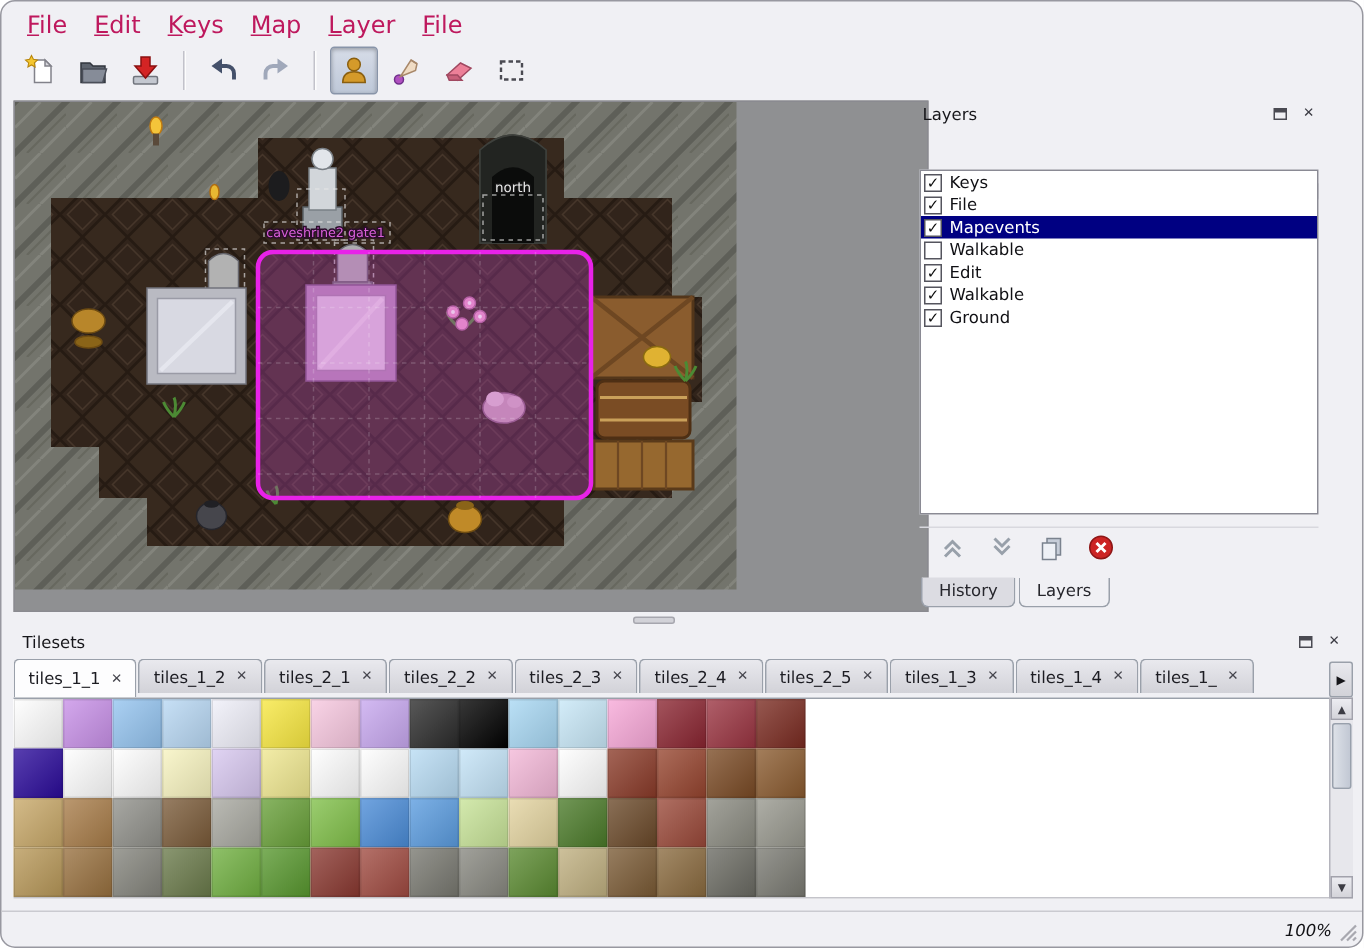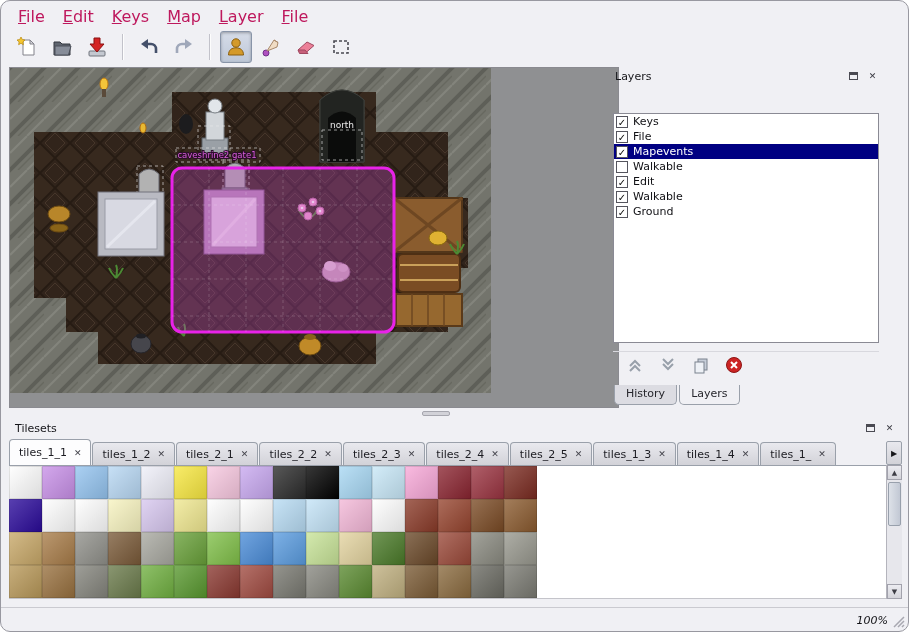--- a/index.html
+++ b/index.html
@@ -59,21 +59,21 @@
     align-items:center;gap:13px;padding-left:12px;border-top:1px solid #d8d8de;}
   .act-btn{width:20px;height:20px;display:flex;align-items:center;justify-content:center;}
   .dock-tabs{position:absolute;left:5px;bottom:3px;height:20px;display:flex;gap:2px;justify-content:space-between;}
   .btab{font-size:11px;padding:2px 11px 3px;border:1px solid #9aa0aa;border-top:none;
     background:#dcdce2;border-radius:0 0 5px 5px;color:#26262c;}
   .btab.active{background:#f0f0f4;}
 
   
   .tilesets-dock{position:absolute;left:8px;top:418px;width:893px;height:188px;}
   .tileset-tabbar{position:absolute;left:0;top:20px;right:17px;height:26px;display:flex;
-    align-items:flex-end;overflow:hidden;}
+    align-items:flex-start;overflow:hidden;}
   .ttab{flex:none;height:23px;display:flex;align-items:center;gap:7px;padding:0 9px;font-size:11px;
     border:1px solid #9aa0aa;border-bottom:none;border-radius:4px 4px 0 0;
     background:linear-gradient(#e9e9ee,#d2d2d8);margin-right:1px;color:#1c1c22;}
   .ttab.active{height:26px;background:#fdfdfe;}
   .tab-close{font-size:9px;color:#44444c;}
   .tab-scroll-btn{position:absolute;right:0;top:22px;width:16px;height:24px;display:flex;
     align-items:center;justify-content:center;font-size:8px;color:#16161a;
     background:linear-gradient(#e9e9ee,#d2d2d8);border:1px solid #9aa0aa;border-radius:2px;}
   .tileset-content{position:absolute;left:0;top:46px;right:0;height:134px;background:#ffffff;
     border-top:1px solid #9aa0aa;border-bottom:1px solid #c4c4ca;}

